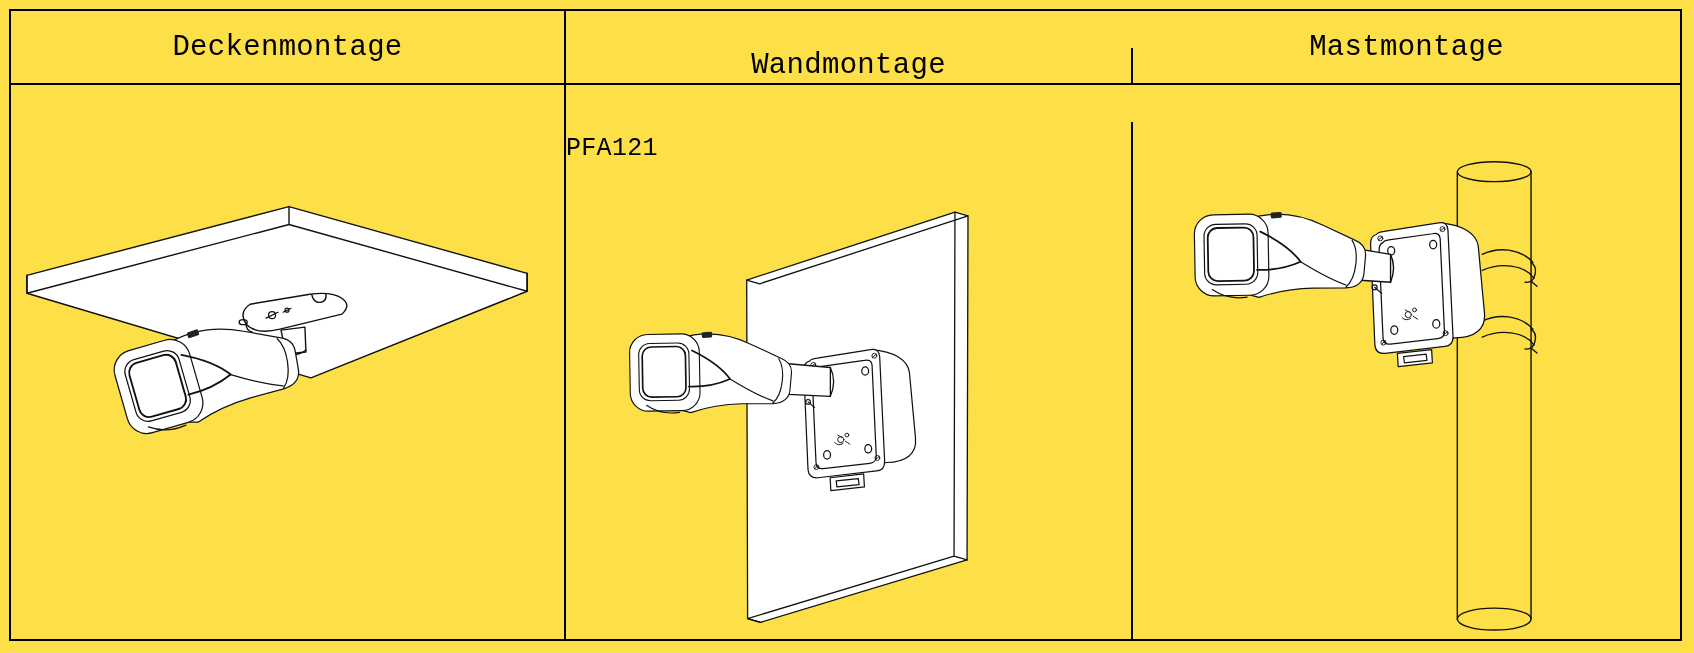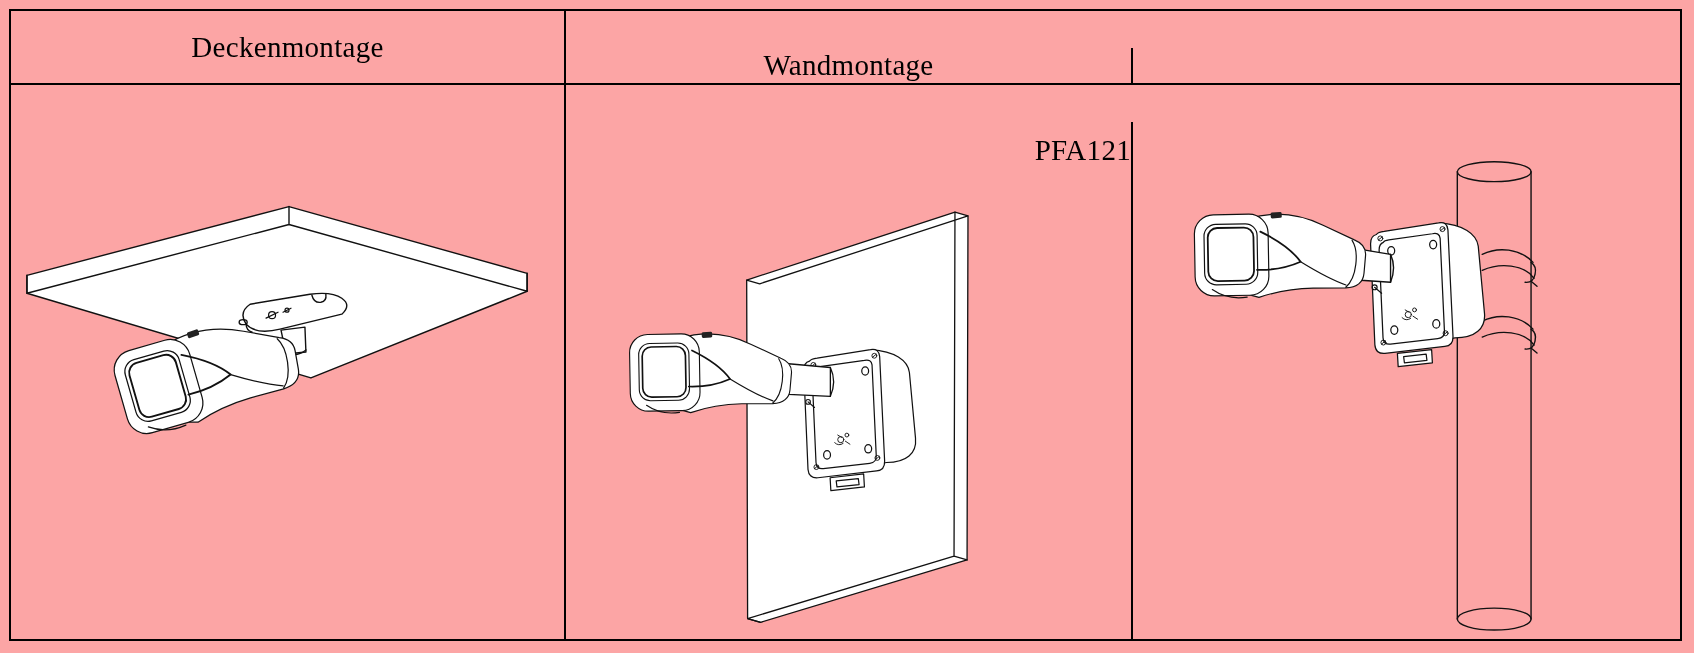--- a/index.html
+++ b/index.html
@@ -1,42 +1,43 @@
 <!DOCTYPE html>
 <html><head>
 <meta charset="utf-8">
 <style>
   html,body{margin:0;padding:0;background:#fff;}
-  .page{position:relative;width:1694px;height:653px;background:#fca5a5;
-        font-family:Liberation Serif, serif;color:#000;overflow:hidden;}
+  .page{position:relative;width:1694px;height:653px;background:#fde047;
+        font-family:Liberation Mono, monospace;color:#000;overflow:hidden;}
   .tbl{position:absolute;left:9px;top:9px;width:1673px;height:632px;
        border:2px solid #000;display:flex;flex-direction:column;box-sizing:border-box;}
   .row{display:flex;width:100%;}
   .row.head{height:72px;border-bottom:2px solid #000;flex:0 0 auto;}
   .row.bodyrow{flex:1 1 auto;}
   .cell{box-sizing:border-box;position:relative;}
   .c1{flex:0 0 555px;}
   .c2{flex:0 0 567px;margin-top:37px;}
   .c3{flex:1 1 auto;}
   .vr{border-right:2px solid #000;}
   .hcell{display:flex;align-items:center;justify-content:center;
          font-size:29px;letter-spacing:0.3px;}
-  .accessory{position:absolute;top:12px;left:0;width:100%;text-align:right;
-             font-size:29px;letter-spacing:0.3px;z-index:2;}
+  .accessory{position:absolute;top:12px;left:0;width:100%;text-align:left;
+             font-size:25px;letter-spacing:0.3px;z-index:2;}
   .art{position:absolute;left:0;top:0;width:100%;height:100%;z-index:1;}
 </style>
 </head>
 <body>
 
 <div class="page">
   <div class="tbl">
 
     <div class="row head">
       <div class="cell c1 vr hcell">Deckenmontage</div>
       <div class="cell c2 vr hcell">Wandmontage</div>
+      <div class="cell c3 hcell">Mastmontage</div>
     </div>
 
     <div class="row bodyrow">
 
       <svg width="0" height="0" style="position:absolute" aria-hidden="true">
         <defs>
           <g id="cam" stroke="#111" stroke-width="1.6" fill="none" stroke-linejoin="round" stroke-linecap="round">
             <path fill="#fff" d="M70,24 C104,10 140,12 172,24 L216,40 C229,44 233,51 233,60
                                  L233,84 C233,98 224,104 210,106 L166,110 C138,113 112,121 94,129
                                  L54,122 L50,38 Z"></path>

